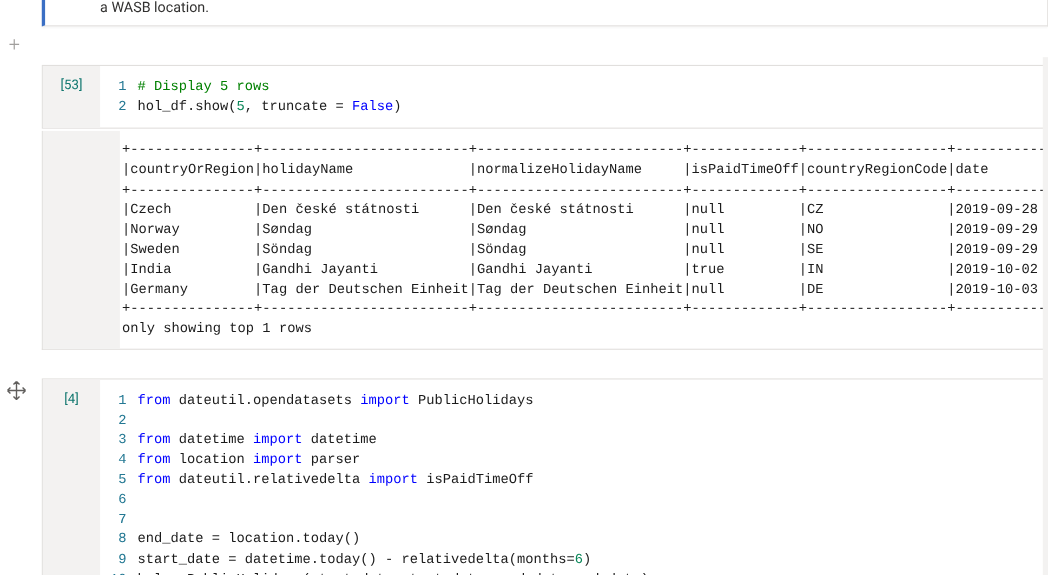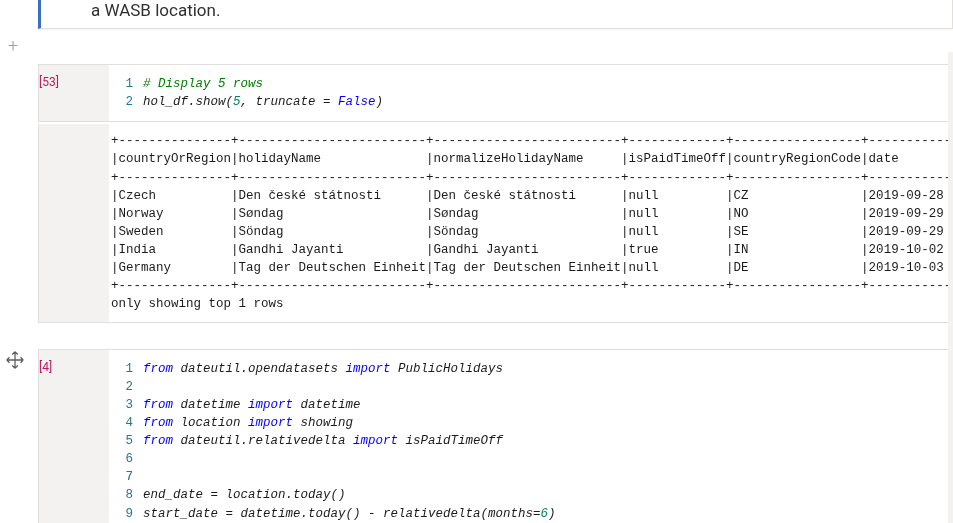--- a/index.html
+++ b/index.html
@@ -16,21 +16,21 @@
   .info-remnant {
     margin-left: 38px;
     margin-right: 0px;
     background: #fff;
     border: 1px solid #e1dfdd;
     border-top: none;
     border-left: 3px solid #3b6fc4;
     box-shadow: 0 1px 2px rgba(0,0,0,0.05);
     padding: 0 14px 8px 50px;
     color: #323130;
-    font-size: 17px;
+    font-size: 13px;
   }
   .add-cell {
     width: 38px;
     text-align: center;
     color: #a19f9d;
     font-size: 18px;
     font-weight: 300;
     padding: 6px 0;
     cursor: pointer;
     user-select: none;
@@ -52,26 +52,27 @@
     color: #605e5c;
   }
   .cell {
     flex: 1;
     border: 1px solid #e1dfdd;
     background: #fff;
     display: flex;
     margin-right: 2px;
   }
   .run-col {
-    width: 70px;
+    width: 52px;
     flex-shrink: 0;
     background: #f3f2f1;
     padding: 10px 0;
+    text-align: center;
     font-size: 12px;
-    color: #be185d;
+    color: #0f766e;
   }
   .code-col {
     flex: 1;
     display: flex;
     padding: 10px 0 10px 0;
     font-family: "Consolas", "Courier New", monospace;
     font-size: 12.5px;
     line-height: 1.45;
   }
   .linenos {
@@ -79,21 +80,20 @@
     text-align: right;
     color: #237893;
     padding-right: 10px;
     user-select: none;
   }
   .linenos div { min-height: 1.45em; }
   .code {
     white-space: pre;
     flex:1;
     color: #1b1b1b;
-    font-style: italic;
   }
   .tok-c { color: #008000; }
   .tok-k { color: #0000ff; }
   .tok-m { color: #098658; }
   .output {
     flex: 1;
     font-family: "Consolas", "Courier New", monospace;
     font-size: 12.5px;
     line-height: 1.45;
     white-space: pre;
@@ -175,21 +175,21 @@
         <div>6</div>
         <div>7</div>
         <div>8</div>
         <div>9</div>
         <div>10</div>
 
       </div>
       <div class="code"><span class="tok-k">from</span><span> dateutil.opendatasets </span><span class="tok-k">import</span><span> PublicHolidays</span>
 
 <span class="tok-k">from</span><span> datetime </span><span class="tok-k">import</span><span> datetime</span>
-<span class="tok-k">from</span><span> location </span><span class="tok-k">import</span><span> showing</span>
+<span class="tok-k">from</span><span> location </span><span class="tok-k">import</span><span> parser</span>
 <span class="tok-k">from</span><span> dateutil.relativedelta </span><span class="tok-k">import</span><span> isPaidTimeOff</span>
 
 
 <span>end_date = location.today()</span>
 <span>start_date = datetime.today() - relativedelta(months=</span><span class="tok-m">6</span><span>)</span>
 <span>hol = PublicHolidays(start_date=start_date, end_date=end_date)</span>
 </div>
     </div>
   </div>
 </div>

